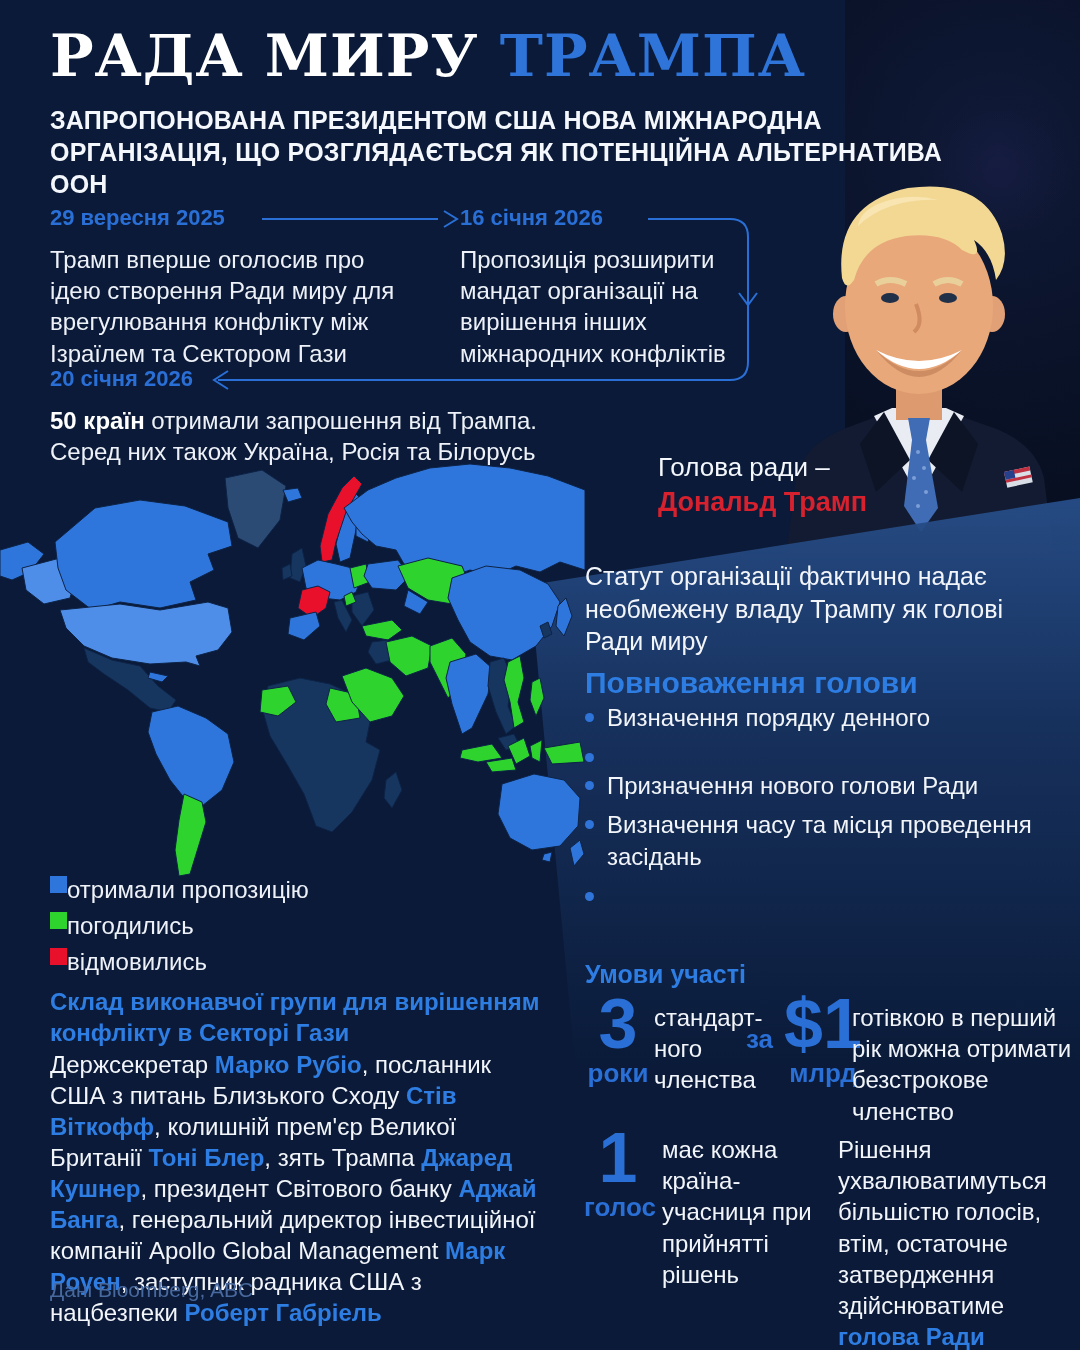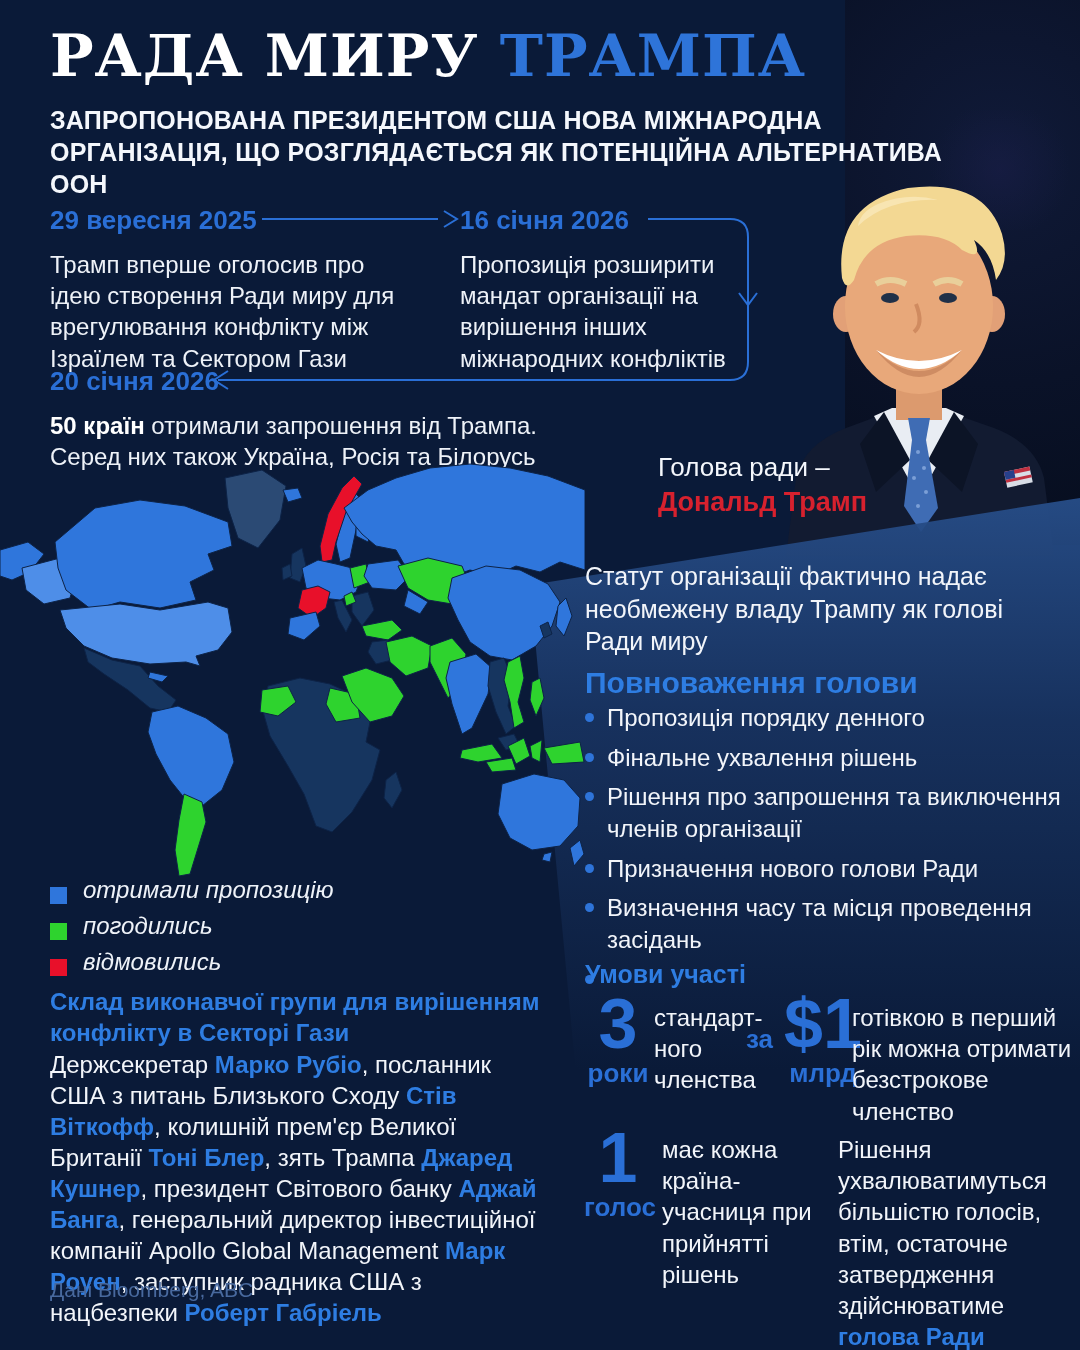--- a/index.html
+++ b/index.html
@@ -18,40 +18,40 @@
     background:linear-gradient(180deg, rgba(38,76,134,.97) 500px, rgba(28,58,108,.72) 720px, rgba(10,26,56,0) 1070px);}
   
   .title{position:absolute;left:50px;top:22px;width:980px;margin:0;
     font-family:"DejaVu Serif","Liberation Serif",serif;font-weight:bold;
     font-size:58px;letter-spacing:1px;color:#ffffff;}
   .title .accent{color:#2e74d9;}
   .subtitle{position:absolute;left:50px;top:104px;width:930px;margin:0;
     font-size:25px;font-weight:bold;line-height:1.28;letter-spacing:.2px;color:#f4f7fc;}
   
   .tl{position:absolute;}
-  .tl .date{font-size:26px;font-weight:bold;color:#2a6fd6;margin-bottom:13px;}
+  .tl .date{font-size:22px;font-weight:bold;color:#2a6fd6;margin-bottom:13px;}
   .tl p{margin:0;font-size:24px;line-height:1.3;color:#eef2f8;}
   .tl1{left:50px;top:205px;width:370px;}
   .tl2{left:460px;top:205px;width:290px;}
   .tl3{left:50px;top:366px;width:540px;}
   .hl-strong{color:#ffffff;font-weight:bold;}
   .connectors{position:absolute;left:0;top:0;pointer-events:none;}
   .connectors path{fill:none;stroke:#2a6fd6;stroke-width:2;}
   
   .trump{position:absolute;left:758px;top:156px;}
   .chairman{position:absolute;left:658px;top:452px;}
   .chairman .lbl{font-size:26px;color:#f4f7fc;}
   .chairman .name{font-size:27px;font-weight:bold;color:#d7212e;margin-top:4px;}
   
   .map{position:absolute;left:0px;top:450px;}
   .map *{stroke:#0d2347;stroke-width:1;stroke-linejoin:round;}
   .mB{fill:#2f76dc;} .mL{fill:#4e8ee8;} .mG{fill:#2ed32e;}
   .mR{fill:#e8102a;} .mD{fill:#16355f;} .mK{fill:#2b4a74;}
   .legend{position:absolute;left:50px;top:876px;margin:0;padding:0;list-style:none;}
-  .legend li{display:flex;align-items:flex-end;gap:16px;margin-bottom:8px;font-style:italic;}
+  .legend li{display:flex;align-items:flex-start;margin-bottom:8px;}
   .legend .swatch{width:17px;height:17px;flex:none;}
   .legend .lg-label{font-size:24px;color:#eef2f8;}
   
   .statute{position:absolute;left:585px;top:560px;width:475px;margin:0;
     font-size:25px;line-height:1.3;color:#f2f5fa;}
   .sec-h{position:absolute;margin:0;font-size:30px;font-weight:bold;color:#2e7de2;}
   .powers-h{left:585px;top:666px;}
   .powers{position:absolute;left:585px;top:702px;width:490px;margin:0;padding:0;list-style:none;}
   .powers li{display:flex;gap:13px;margin-bottom:8px;}
   .powers .dot{width:9px;height:9px;border-radius:50%;background:#2e74d9;margin-top:11px;flex:none;}
@@ -220,29 +220,24 @@
         <span class="lg-label">відмовились</span>
       </li>
     </ul>
 
   <p class="statute">Статут організації фактично надає необмежену владу Трампу як голові Ради миру</p>
 
   <h2 class="sec-h powers-h">Повноваження голови</h2>
   <ul class="powers" id="powers">
       <li>
         <span class="dot"></span>
-        <span class="pw-t">Пропозиція порядку денного</span>
-      </li>
-      <li>
-        <span class="dot"></span>
-        <span class="pw-t">Фінальне ухвалення рішень</span>
-      </li>
-      <li>
-        <span class="dot"></span>
-        <span class="pw-t">Рішення про запрошення та виключення членів організації</span>
+        <span class="pw-t">Визначення порядку денного</span>
+      </li>
+      <li>
+        <span class="dot"></span>
       </li>
       <li>
         <span class="dot"></span>
         <span class="pw-t">Призначення нового голови Ради</span>
       </li>
       <li>
         <span class="dot"></span>
         <span class="pw-t">Визначення часу та місця проведення засідань</span>
       </li>
       <li>

